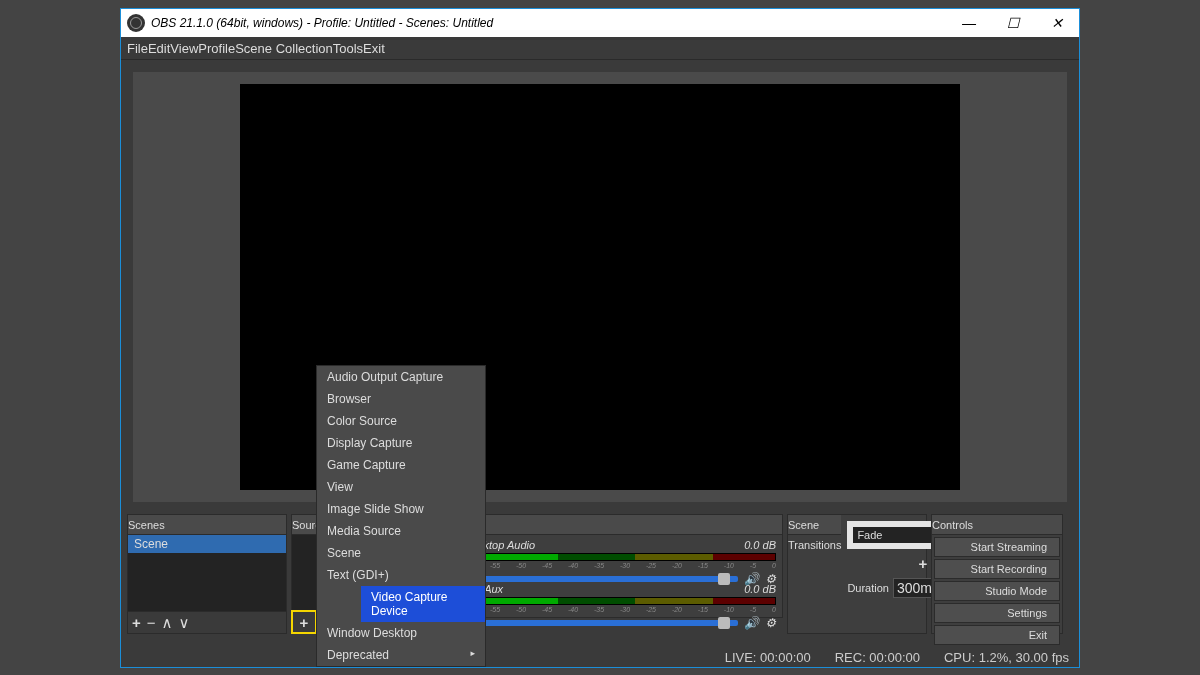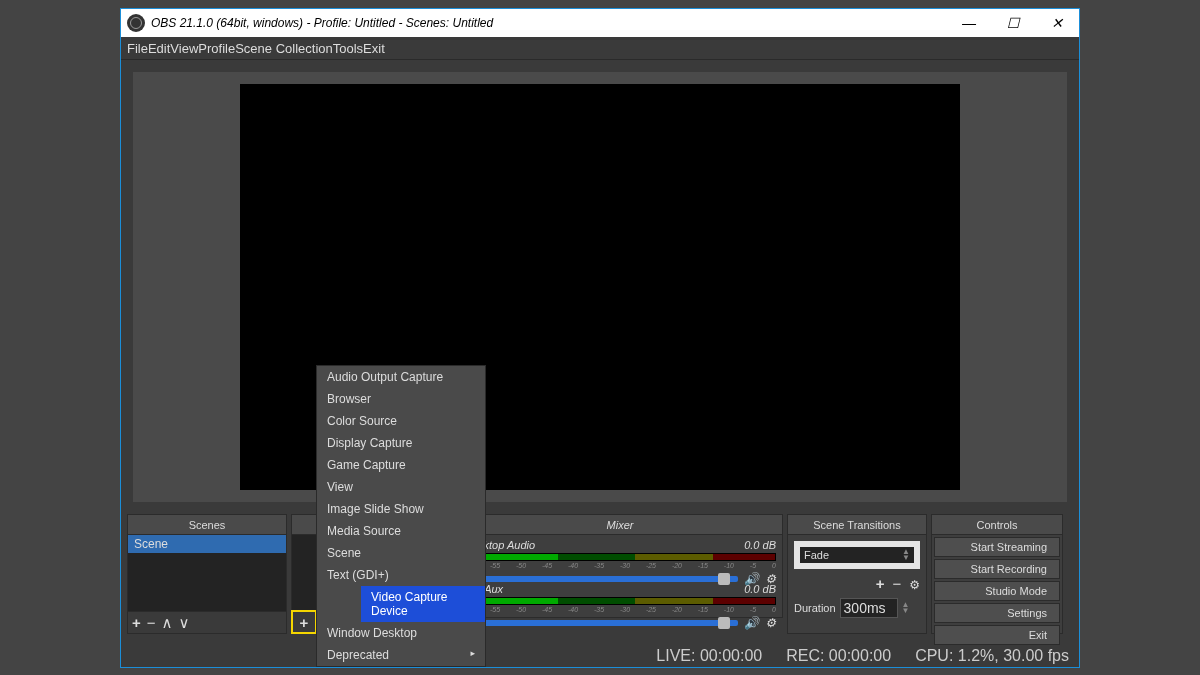--- a/index.html
+++ b/index.html
@@ -9,49 +9,49 @@
 .titlebar .logo { width: 18px; height: 18px; border-radius: 50%; background: #333; margin: 0 6px; position: relative; }
 .titlebar .logo::after { content: ""; position: absolute; inset: 3px; border: 1px solid #999; border-radius: 50%; }
 .titlebar .title { flex: 1; }
 .winbtns { display: flex; }
 .winbtn { width: 44px; height: 28px; display: flex; align-items: center; justify-content: center; font-size: 14px; }
 .menubar { height: 23px; background: #3a3a3a; display: flex; align-items: center; padding: 0 6px; color: #ddd; font-size: 13px; border-bottom: 1px solid #2a2a2a; }
 .preview { margin: 12px; height: 430px; background: #4a4a4a; display: flex; align-items: center; justify-content: center; }
 .canvas { width: 720px; height: 406px; background: #000; }
 .panels { display: flex; gap: 4px; padding: 0 6px; }
 .panel { background: #3e3e3e; border: 1px solid #2b2b2b; }
-.panel-hdr { height: 20px; background: #4a4a4a; color: #ddd; font-size: 11px; text-align: center; line-height: 20px; border-bottom: 1px solid #2b2b2b; }
+.panel-hdr { height: 20px; background: #4a4a4a; color: #ddd; font-size: 11px; line-height: 20px; border-bottom: 1px solid #2b2b2b; }
 .scenes { width: 160px; height: 120px; display: flex; flex-direction: column; }
 .scenes .list { flex: 1; background: #232323; color: #ddd; font-size: 12px; }
 .scenes .list .item.sel { background: #2f6bb0; padding: 2px 6px; }
 .sources { width: 162px; height: 120px; display: flex; flex-direction: column; }
 .sources .list { flex: 1; background: #232323; }
 .mixer { width: 326px; height: 104px; display: flex; flex-direction: column; font-style: italic; }
 .mixer-body { flex: 1; padding: 4px 6px; color: #ddd; font-size: 11px; }
 .mix-row { height: 44px; }
 .mix-top { display: flex; justify-content: space-between; }
 .meter { height: 8px; background: linear-gradient(to right, #0a0 0%, #0a0 55%, #cc0 55%, #cc0 80%, #c00 80%, #c00 100%); border: 1px solid #000; margin-top: 2px; position: relative; }
 .meter .dark { position: absolute; right: 0; top: 0; bottom: 0; width: 70%; background: rgba(0,0,0,.55); }
 .ticks { height: 8px; font-size: 7px; color: #888; display: flex; justify-content: space-between; margin-top: 1px; }
 .slider-row { display: flex; align-items: center; gap: 6px; margin-top: 2px; }
 .slider { flex: 1; height: 6px; background: #2a6fd6; position: relative; border-radius: 2px; }
 .slider .knob { position: absolute; right: 8px; top: -3px; width: 12px; height: 12px; background: #bbb; border-radius: 2px; }
 .spk { font-size: 12px; }
 .tool-row { height: 22px; background: #3a3a3a; display: flex; align-items: center; gap: 6px; padding: 0 4px; color: #ddd; font-size: 15px; border-top: 1px solid #2b2b2b; }
 .tool-row.hl { outline: 2px solid #f5d600; outline-offset: -1px; width: 24px; justify-content: center; padding: 0; }
-.transitions { width: 140px; height: 120px; display: flex; flex-direction: column; }
+.transitions { width: 140px; height: 120px; display: flex; flex-direction: row; }
 .trans-body { flex: 1; padding: 6px; color: #ddd; font-size: 11px; }
 .select { background: #232323; border: 6px solid #e5e5e5; padding: 2px 4px; display: flex; justify-content: space-between; align-items: center; margin-bottom: 6px; }
 .mini-icons { display: flex; gap: 8px; justify-content: flex-end; font-size: 15px; margin-bottom: 6px; }
 .dur { display: flex; align-items: center; gap: 4px; }
 .dur input { width: 58px; background: #232323; border: 1px solid #555; color: #ddd; font-size: 14px; padding: 1px 3px; }
 .controls { width: 132px; height: 120px; display: flex; flex-direction: column; }
 .controls .body { flex: 1; display: flex; flex-direction: column; gap: 2px; padding: 2px; }
 .btn { background: #4e4e4e; border: 1px solid #2b2b2b; color: #ddd; font-size: 11px; text-align: right; padding: 3px 12px; }
-.status { position: absolute; bottom: 2px; right: 10px; color: #ccc; font-size: 16px; display: flex; gap: 24px; }
+.status { position: absolute; bottom: 2px; right: 10px; color: #ccc; font-size: 13px; display: flex; gap: 24px; }
 .ctx { position: absolute; left: 316px; top: 365px; width: 170px; background: #4a4a4a; border: 1px solid #2a2a2a; color: #ddd; font-size: 12px; }
 .ctx .mi { padding: 4px 10px; display: flex; justify-content: space-between; }
 .ctx .mi.sel { background: #1d4ed8; color: #fff; margin-left: 44px; }
 .ctx .sub::after { content: "▸"; font-size: 9px; }
 .plus::before { content: "+"; font-weight: bold; }
 .minus::before { content: "−"; }
 .gear::before { content: "⚙"; font-size: 12px; }
 .up::before { content: "∧"; }
 .down::before { content: "∨"; }
 .spin { font-size: 8px; line-height: 6px; color: #888; }

